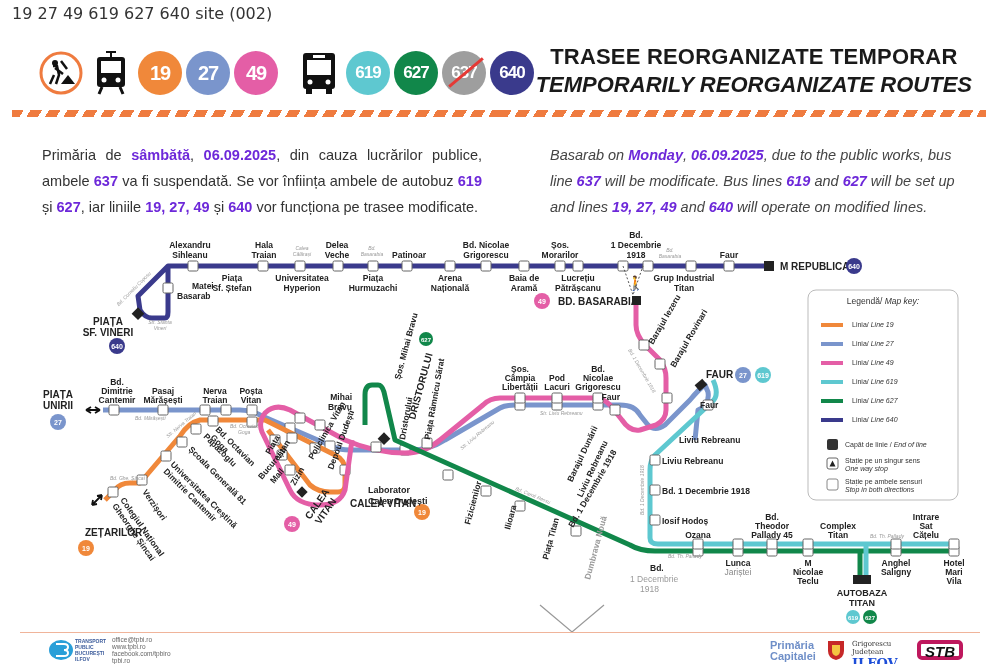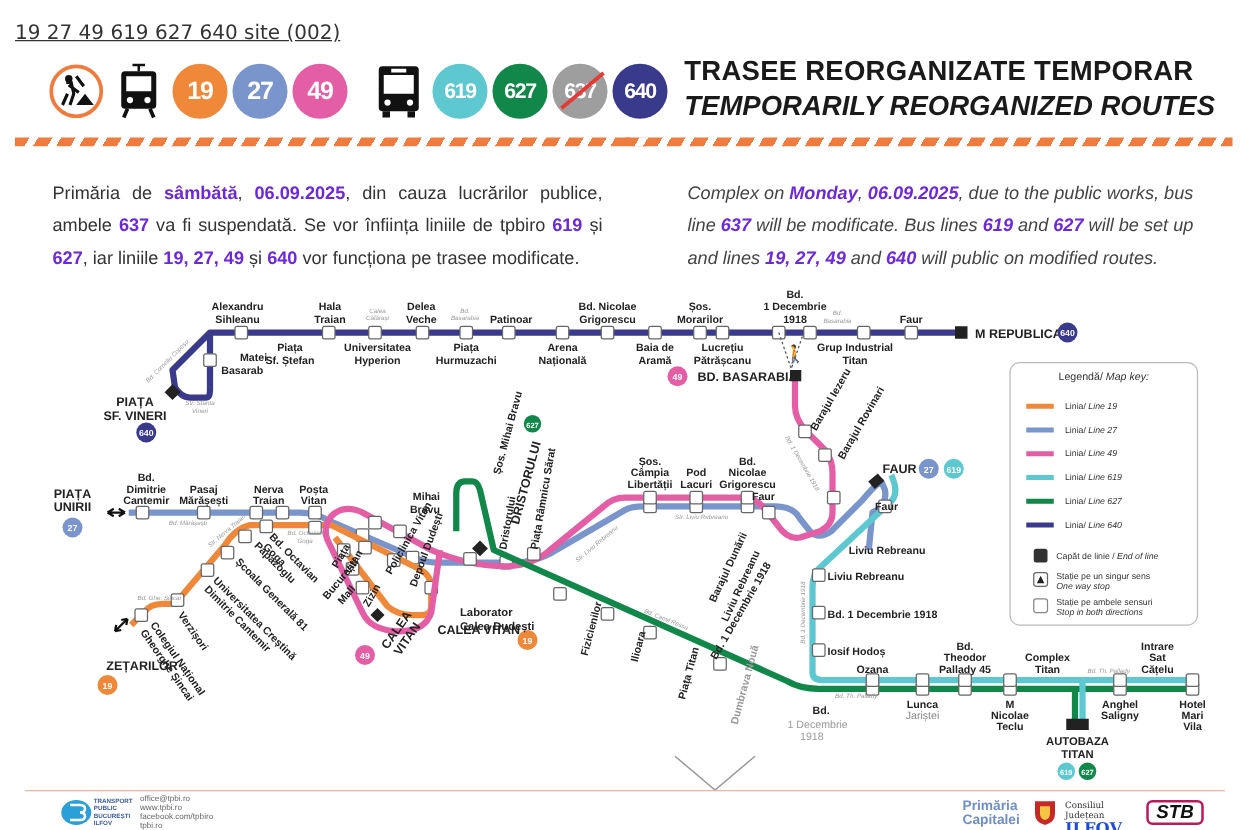--- a/index.html
+++ b/index.html
@@ -1,42 +1,42 @@
 <!DOCTYPE html>
 <html><head>
 <meta charset="utf-8">
 <style>
   * { box-sizing: border-box; margin: 0; padding: 0; }
   html, body { width: 1000px; height: 664px; background: #ffffff; overflow: hidden; }
   body { font-family: "Liberation Sans", sans-serif; color: #222; position: relative; }
-  .doc-title { position: absolute; left: 12px; top: 16px; font-family: "DejaVu Sans", sans-serif; font-size: 16px; color: #333; text-decoration: underline; }
+  .doc-title { position: absolute; left: 12px; top: 4px; font-family: "DejaVu Sans", sans-serif; font-size: 16px; color: #333; }
   .icons-row { position: absolute; left: 38px; top: 48px; height: 50px; display: flex; align-items: center; gap: 4px; }
   .roundel { width: 44px; height: 44px; border-radius: 50%; color: #fff; font-weight: bold; font-size: 20px; display: flex; align-items: center; justify-content: center; letter-spacing: -1px; position: relative; }
   .roundel.sm { font-size: 17px; }
   .strike { position: absolute; left: 2px; top: 20px; width: 44px; height: 3px; background: #e53935; transform: rotate(-40deg); }
   .icon-box { width: 46px; height: 48px; display: flex; align-items: center; justify-content: center; }
-  .title-block { position: absolute; right: 28px; top: 44px; text-align: left; }
+  .title-block { position: absolute; right: 28px; top: 44px; text-align: center; }
   .title-ro { font-size: 22px; font-weight: bold; color: #1a1a1a; letter-spacing: 0.2px; }
   .title-en { font-size: 22px; font-weight: bold; font-style: italic; color: #1a1a1a; margin-top: 2px; }
   .hazard { position: absolute; left: 12px; top: 110px; width: 505px; height: 7px;
     background: repeating-linear-gradient(120deg, #ef7b3f 0 10px, #fff 10px 16px); }
   .hazard.right { left: 500px; width: 486px; }
   .intro { position: absolute; top: 142px; font-size: 14.5px; line-height: 26px; color: #333; }
   .intro.ro { left: 42px; width: 440px; text-align: justify; }
   .intro.en { left: 550px; width: 420px; font-style: italic; color: #444; }
   .intro b { color: #6d28d9; }
   svg.map { position: absolute; left: 0; top: 225px; }
   .footer-line { position: absolute; left: 20px; top: 632px; width: 960px; height: 1px; background: #f0b49a; }
   .footer { position: absolute; top: 636px; left: 0; width: 792px; height: 28px; }
   .ft-contact { position: absolute; left: 112px; top: 0px; font-size: 6.5px; line-height: 7px; color: #666; }
   .ft-logo-text { position: absolute; left: 75px; top: 2px; font-size: 5px; line-height: 6px; color: #3a5a9a; font-weight: bold; }
   .ft-pmb { position: absolute; left: 770px; top: 4px; font-size: 11px; line-height: 11px; color: #6f8fc8; font-weight: bold; }
   .ft-cj { position: absolute; left: 852px; top: 4px; font-family: "DejaVu Serif", serif; font-size: 7px; color: #333; }
   .ft-cj b { font-size: 13px; display:block; color:#1d4ed8; }
-  .ft-stb { position: absolute; left: 917px; top: 4px; width: 46px; height: 20px; border: 2px solid #be185d; border-radius: 5px; font-weight: bold; font-style: italic; font-size: 15px; text-align: center; line-height: 16px; color: #111; }
+  .ft-stb { position: absolute; left: 917px; top: 4px; width: 46px; height: 20px; border: 4px solid #be185d; border-radius: 5px; font-weight: bold; font-style: italic; font-size: 15px; text-align: center; line-height: 16px; color: #111; }
 </style>
 </head>
 <body>
 
 <div class="doc-title">19 27 49 619 627 640 site (002)</div>
 
 <div class="icons-row">
   <div class="icon-box">
     <svg width="44" height="44" viewBox="0 0 44 44">
         <circle cx="22" cy="22" r="20" fill="#fff" stroke="#ef7b3f" stroke-width="3"></circle>
@@ -73,31 +73,31 @@
   <div class="roundel sm" style="background:#11874a">627</div>
   <div class="roundel sm" style="background:#9e9e9e">
       <span>637</span>
       <span class="strike"></span>
     </div>
   <div class="roundel sm" style="background:#3a3a8c">640</div>
 </div>
 
 <div class="title-block">
   <div class="title-ro">TRASEE REORGANIZATE TEMPORAR</div>
-  <div class="title-en">TEMPORARILY REORGANIZED ROUTES</div>
+  <div class="title-en">TEMPORARILY REORGANIZATE ROUTES</div>
 </div>
 
 <div class="hazard"></div>
 <div class="hazard right"></div>
 
 <div class="intro ro">
-  <span>Primăria de </span><b>sâmbătă</b><span>, </span><b>06.09.2025</b><span>, din cauza lucrărilor publice, ambele </span><b>637</b><span> va fi suspendată. Se vor înființa liniile de tpbiro </span><b>619</b><span> și </span><b>627</b><span>, iar liniile </span><b>19, 27, 49</b><span> și </span><b>640</b><span> vor funcționa pe trasee modificate.</span>
+  <span>Primăria de </span><b>sâmbătă</b><span>, </span><b>06.09.2025</b><span>, din cauza lucrărilor publice, ambele </span><b>637</b><span> va fi suspendată. Se vor înființa ambele de autobuz </span><b>619</b><span> și </span><b>627</b><span>, iar liniile </span><b>19, 27, 49</b><span> și </span><b>640</b><span> vor funcționa pe trasee modificate.</span>
 </div>
 <div class="intro en">
-  <span>Complex on </span><b>Monday</b><span>, </span><b>06.09.2025</b><span>, due to the public works, bus line </span><b>637</b><span> will be modificate. Bus lines </span><b>619</b><span> and </span><b>627</b><span> will be set up and lines </span><b>19, 27, 49</b><span> and </span><b>640</b><span> will public on modified routes.</span>
+  <span>Basarab on </span><b>Monday</b><span>, </span><b>06.09.2025</b><span>, due to the public works, bus line </span><b>637</b><span> will be modificate. Bus lines </span><b>619</b><span> and </span><b>627</b><span> will be set up and lines </span><b>19, 27, 49</b><span> and </span><b>640</b><span> will operate on modified lines.</span>
 </div>
 
 <svg class="map" width="1000" height="410" viewBox="0 225 1000 410" font-family="Liberation Sans, sans-serif">
   <defs>
     <g id="stop">
         <rect x="-5" y="-5" width="10" height="10" rx="1.5" fill="#fff" stroke="#666" stroke-width="1"></rect>
       </g>
   </defs>
 
   <g fill="none" stroke="#3a3a8c" stroke-width="5" stroke-linejoin="round">
@@ -456,15 +456,15 @@
     <div>tpbi.ro</div>
   </div>
   <div class="ft-pmb">
       <div>Primăria</div>
       <div>Capitalei</div>
     </div>
   <svg style="position:absolute;left:826px;top:3px" width="20" height="22" viewBox="0 0 20 22">
       <path d="M2 2 h16 v10 q0 7 -8 9 q-8 -2 -8 -9 z" fill="#c62828"></path>
       <path d="M6 6 h8 v6 q0 4 -4 5 q-4 -1 -4 -5 z" fill="#f4c542"></path>
     </svg>
-  <div class="ft-cj"><span>Consiliul Județean</span><b>ILFOV</b></div>
+  <div class="ft-cj"><span>Grigorescu Județean</span><b>ILFOV</b></div>
   <div class="ft-stb">STB</div>
 </div>
 
 </body></html>

